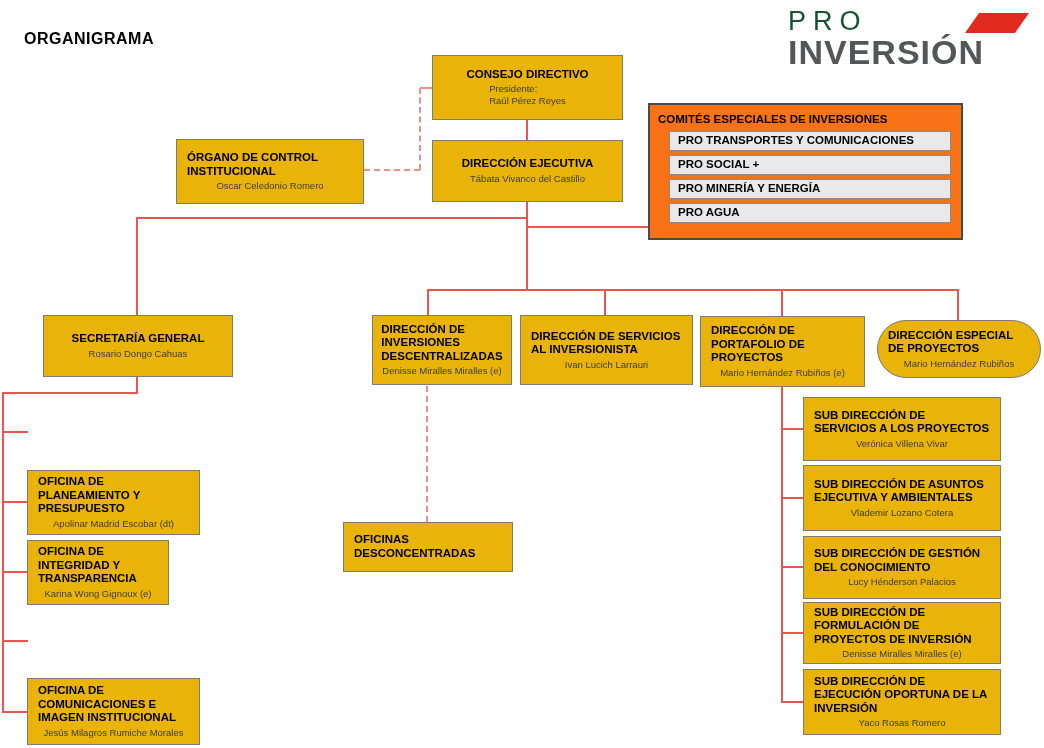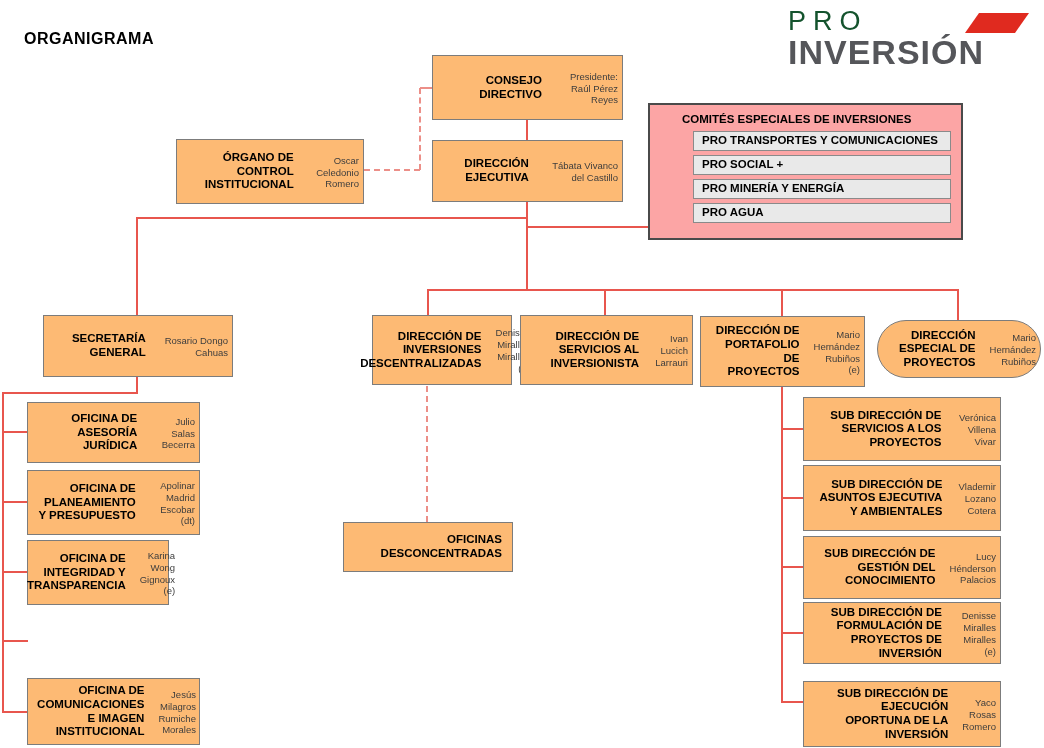--- a/index.html
+++ b/index.html
@@ -12,29 +12,29 @@
   }
   
   .logo{position:absolute;left:788px;top:8px;width:254px;}
   .logo-row1{display:flex;align-items:center;}
   .logo-pro{font-size:27px;color:#14532d;letter-spacing:7px;line-height:1;}
   .logo-spacer{flex:1;}
   .logo-slash{width:50px;height:20px;background:#e02a1f;transform:skewX(-35deg);margin-right:20px;margin-top:2px;}
   .logo-inv{font-size:34px;font-weight:bold;color:#55565a;letter-spacing:1px;line-height:1.05;}
   
   .node{
-    position:absolute;background:#fdba74;border:1.5px solid #7c7c7c;box-sizing:border-box;
-    display:flex;flex-direction:row;justify-content:center;align-items:center;text-align:right;
+    position:absolute;background:#eab308;border:1.5px solid #7c7c7c;box-sizing:border-box;
+    display:flex;flex-direction:column;justify-content:center;align-items:center;text-align:left;
   }
   .nt{font-weight:bold;font-size:11.5px;line-height:1.18;padding:0 10px;}
   .nn{font-size:9.5px;color:#3d3d3d;margin-top:2px;line-height:1.25;white-space:pre-line;padding:0 4px;}
   
   .comites{
-    position:absolute;left:648px;top:103px;width:315px;height:137px;background:#fca5a5;
-    border:2px solid #4a4a4a;box-sizing:border-box;padding-left:24px;
+    position:absolute;left:648px;top:103px;width:315px;height:137px;background:#f97316;
+    border:2px solid #4a4a4a;box-sizing:border-box;
   }
   .comites-title{font-weight:bold;font-size:11.5px;padding:8px 0 6px 8px;}
   .comite-item{
     margin:0 10px 4px 19px;background:#e9e9e9;border:1.5px solid #8a8a8a;
     font-weight:bold;font-size:11.5px;padding:1px 0 1px 8px;height:16px;line-height:15px;box-sizing:content-box;
   }
   
   .ln{position:absolute;background:#e8564e;}
   .lnv-d{position:absolute;width:0;border-left:2px dashed #ec8f88;}
   .lnh-d{position:absolute;height:0;border-top:2px dashed #ec8f88;}
@@ -107,24 +107,20 @@
     <div class="comite-item">PRO SOCIAL +</div>
     <div class="comite-item">PRO MINERÍA Y ENERGÍA</div>
     <div class="comite-item">PRO AGUA</div>
   </div>
 
   <div class="node" style="left:43px;top:315px;width:190px;height:62px;">
     <div class="nt">SECRETARÍA GENERAL</div>
     <div class="nn">Rosario Dongo Cahuas</div>
   </div>
 
-  <div class="node" style="left:27px;top:402px;width:173px;height:61px;">
-    <div class="nt">OFICINA DE ASESORÍA JURÍDICA</div>
-    <div class="nn">Julio Salas Becerra</div>
-  </div>
 
   <div class="node" style="left:27px;top:470px;width:173px;height:65px;">
     <div class="nt">OFICINA DE PLANEAMIENTO Y PRESUPUESTO</div>
     <div class="nn">Apolinar Madrid Escobar (dt)</div>
   </div>
 
   <div class="node" style="left:27px;top:540px;width:142px;height:65px;">
     <div class="nt">OFICINA DE INTEGRIDAD Y TRANSPARENCIA</div>
     <div class="nn">Karina Wong Gignoux (e)</div>
   </div>
@@ -172,18 +168,18 @@
   <div class="node" style="left:803px;top:536px;width:198px;height:63px;">
     <div class="nt">SUB DIRECCIÓN DE GESTIÓN DEL CONOCIMIENTO</div>
     <div class="nn">Lucy Hénderson Palacios</div>
   </div>
 
   <div class="node" style="left:803px;top:602px;width:198px;height:62px;">
     <div class="nt">SUB DIRECCIÓN DE FORMULACIÓN DE PROYECTOS DE INVERSIÓN</div>
     <div class="nn">Denisse Miralles Miralles (e)</div>
   </div>
 
-  <div class="node" style="left:803px;top:669px;width:198px;height:66px;margin-top:12px;">
+  <div class="node" style="left:803px;top:669px;width:198px;height:66px;">
     <div class="nt">SUB DIRECCIÓN DE EJECUCIÓN OPORTUNA DE LA INVERSIÓN</div>
     <div class="nn">Yaco Rosas Romero</div>
   </div>
 
 </div>
 
 </body></html>

